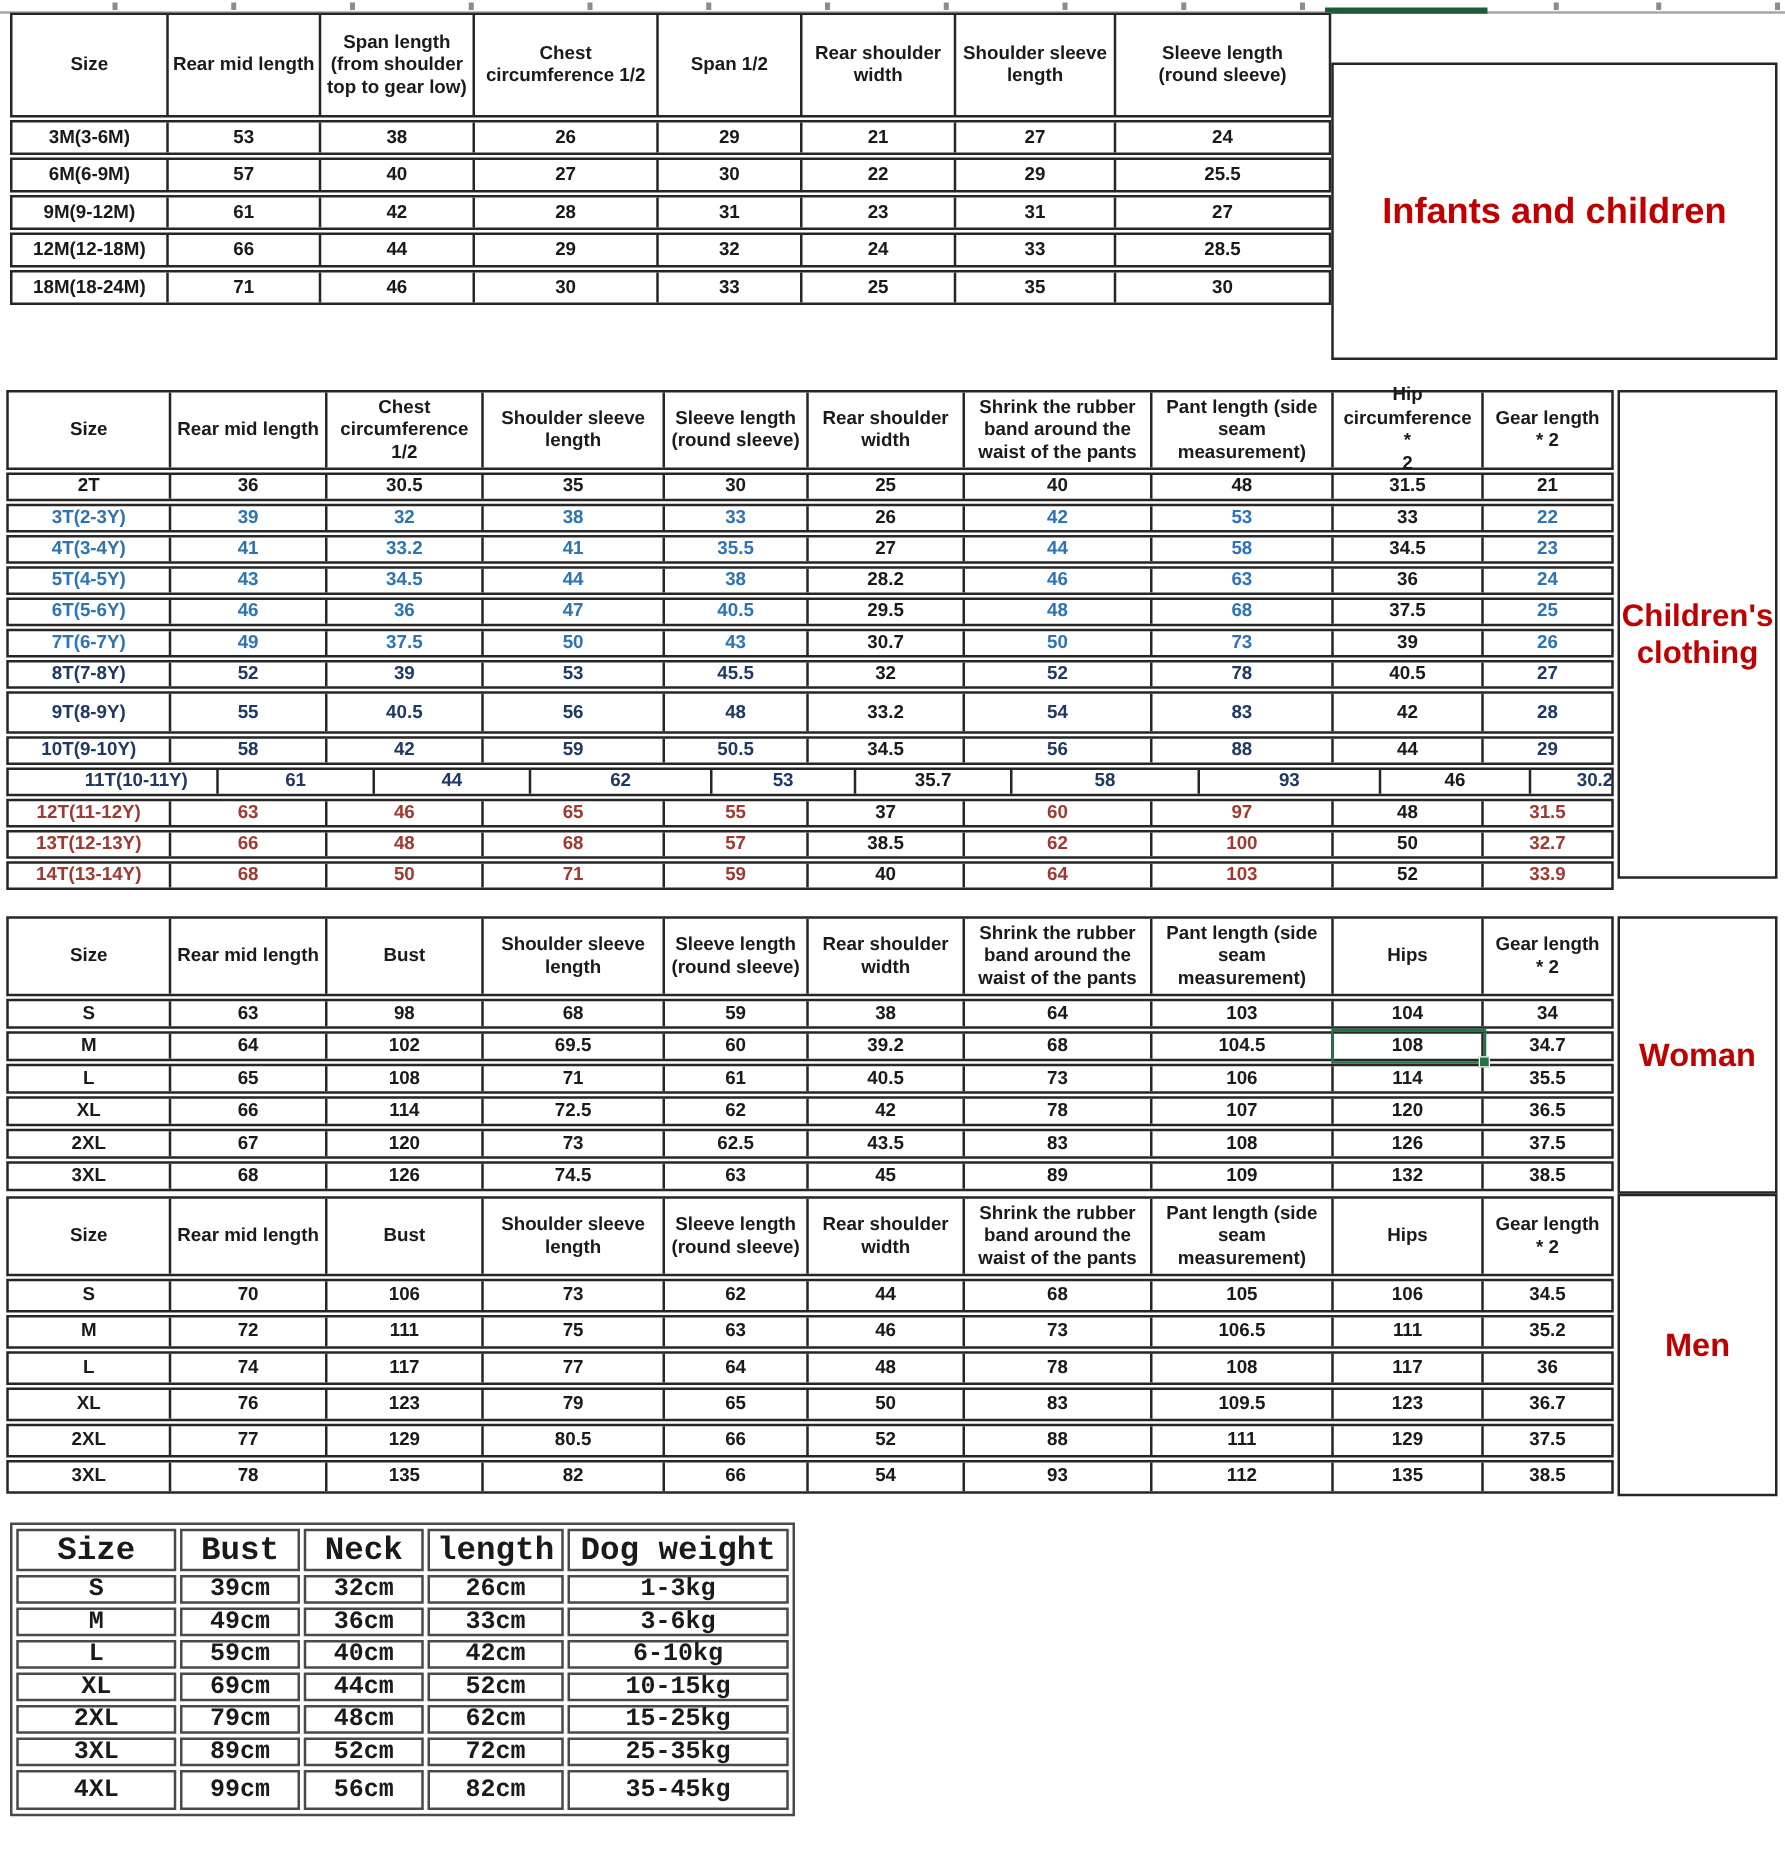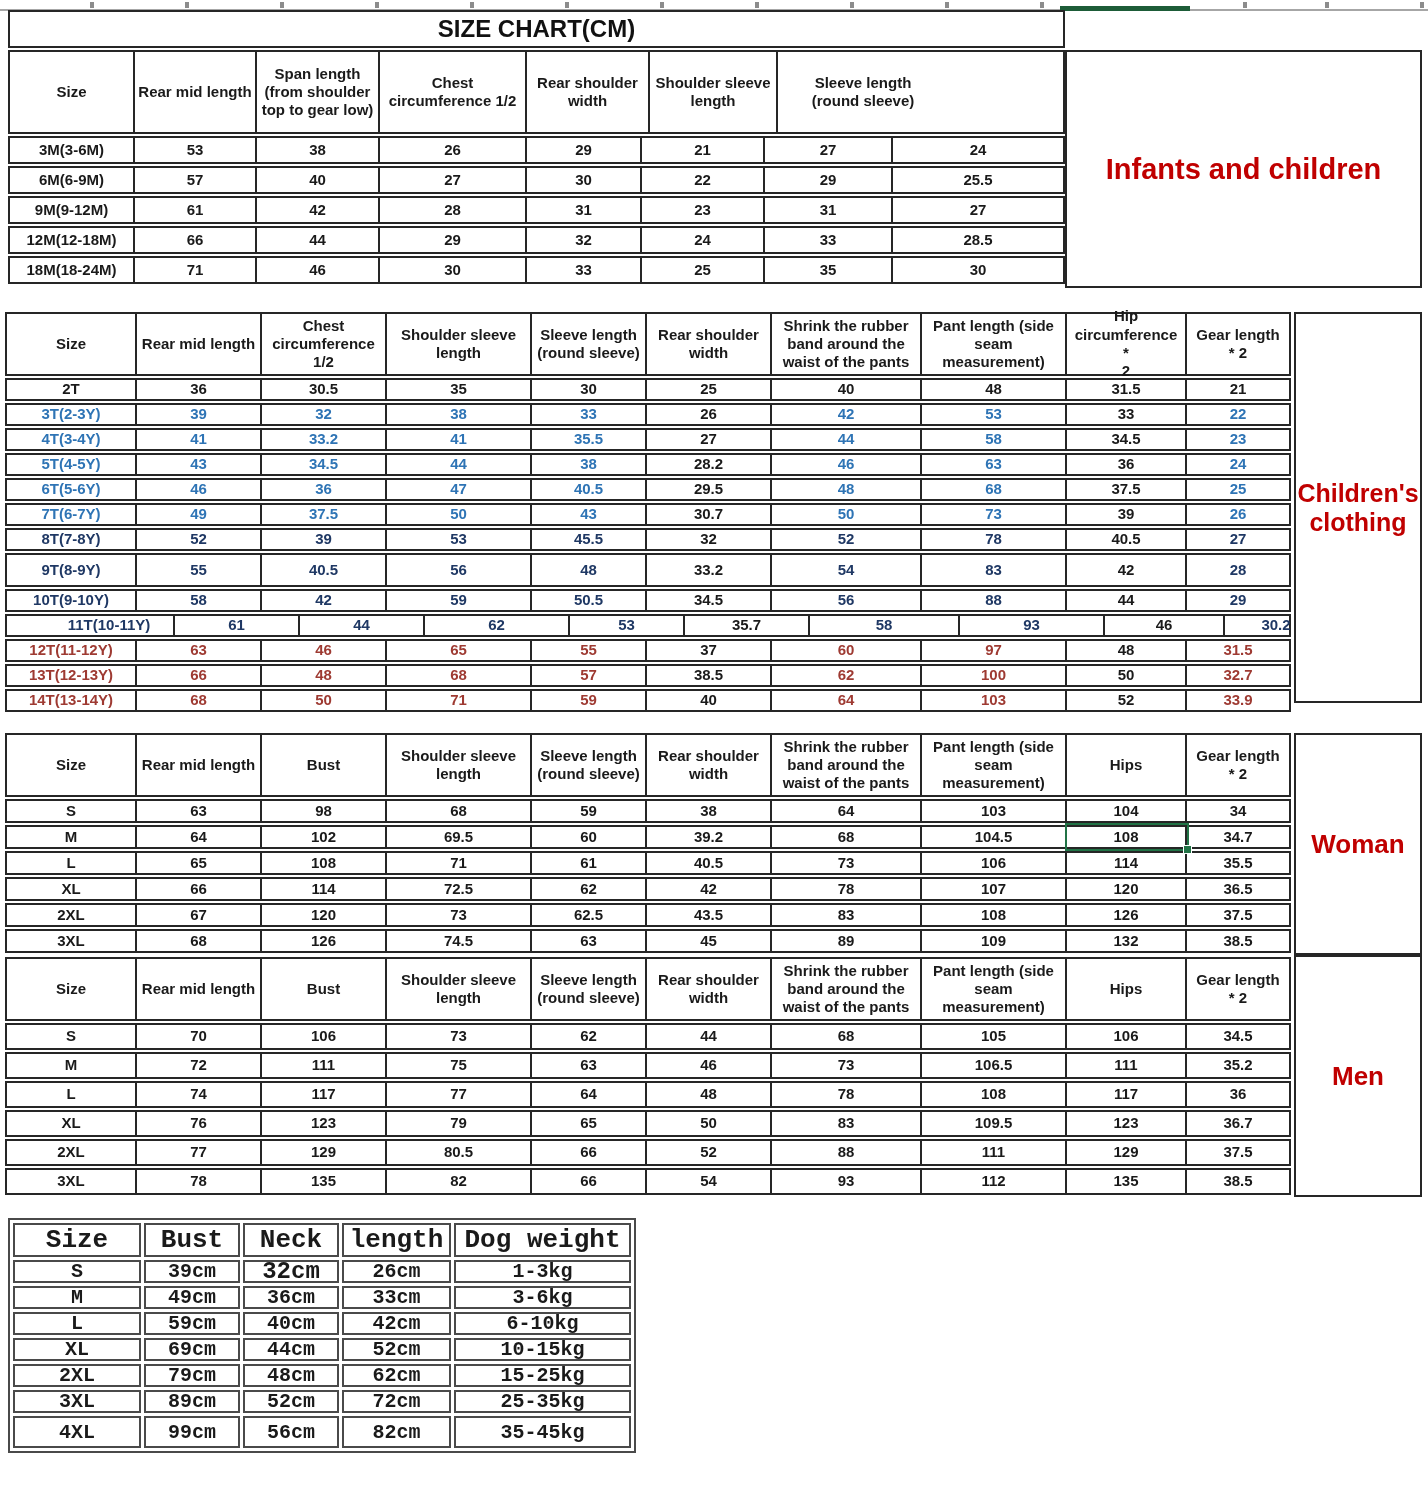--- a/index.html
+++ b/index.html
@@ -52,29 +52,29 @@
     <div class="tick" style="left: 755px;"></div>
     <div class="tick" style="left: 850px;"></div>
     <div class="tick" style="left: 945px;"></div>
     <div class="tick" style="left: 1040px;"></div>
     <div class="tick" style="left: 1243px;"></div>
     <div class="tick" style="left: 1325px;"></div>
     <div class="tick" style="left: 1420px;"></div>
   </div>
 
 <div class="tbl" id="infants-tbl" style="left:8px;top:10px;width:1057px;">
-  <div class="title-row" style="height:38px;">SIZE CHART(CM)</div>
 <div class="trow" style="height: 84px;">
       <div class="tcell" style="flex: 0 0 125px;">Size</div>
       <div class="tcell" style="flex: 0 0 122px;">Rear mid length</div>
       <div class="tcell" style="flex: 0 0 123px;">Span length
 (from shoulder
 top to gear low)</div>
       <div class="tcell" style="flex: 0 0 147px;">Chest
 circumference 1/2</div>
+      <div class="tcell" style="flex: 0 0 115px;">Span 1/2</div>
       <div class="tcell" style="flex: 0 0 123px;">Rear shoulder
 width</div>
       <div class="tcell" style="flex: 0 0 128px;">Shoulder sleeve
 length</div>
       <div class="tcell" style="flex: 0 0 170px;">Sleeve length
 (round sleeve)</div>
     </div>
     <div class="trow" style="height: 28px;">
       <div class="tcell" style="flex: 0 0 125px; color: rgb(26, 26, 26);">3M(3-6M)</div>
       <div class="tcell" style="flex: 0 0 122px; color: rgb(26, 26, 26);">53</div>
@@ -520,21 +520,21 @@
 <div class="dog-row">
       <div class="dog-cell" style="flex: 0 0 128px; height: 34px; font-size: 26px;">Size</div>
       <div class="dog-cell" style="flex: 0 0 96px; height: 34px; font-size: 26px;">Bust</div>
       <div class="dog-cell" style="flex: 0 0 96px; height: 34px; font-size: 26px;">Neck</div>
       <div class="dog-cell" style="flex: 0 0 109px; height: 34px; font-size: 26px;">length</div>
       <div class="dog-cell" style="flex: 0 0 177px; height: 34px; font-size: 26px;">Dog weight</div>
     </div>
     <div class="dog-row">
       <div class="dog-cell" style="flex: 0 0 128px; height: 23px; font-size: 20px;">S</div>
       <div class="dog-cell" style="flex: 0 0 96px; height: 23px; font-size: 20px;">39cm</div>
-      <div class="dog-cell" style="flex: 0 0 96px; height: 23px; font-size: 24px;">32cm</div>
+      <div class="dog-cell" style="flex: 0 0 96px; height: 23px; font-size: 20px;">32cm</div>
       <div class="dog-cell" style="flex: 0 0 109px; height: 23px; font-size: 20px;">26cm</div>
       <div class="dog-cell" style="flex: 0 0 177px; height: 23px; font-size: 20px;">1-3kg</div>
     </div>
     <div class="dog-row">
       <div class="dog-cell" style="flex: 0 0 128px; height: 23px; font-size: 20px;">M</div>
       <div class="dog-cell" style="flex: 0 0 96px; height: 23px; font-size: 20px;">49cm</div>
       <div class="dog-cell" style="flex: 0 0 96px; height: 23px; font-size: 20px;">36cm</div>
       <div class="dog-cell" style="flex: 0 0 109px; height: 23px; font-size: 20px;">33cm</div>
       <div class="dog-cell" style="flex: 0 0 177px; height: 23px; font-size: 20px;">3-6kg</div>
     </div>

